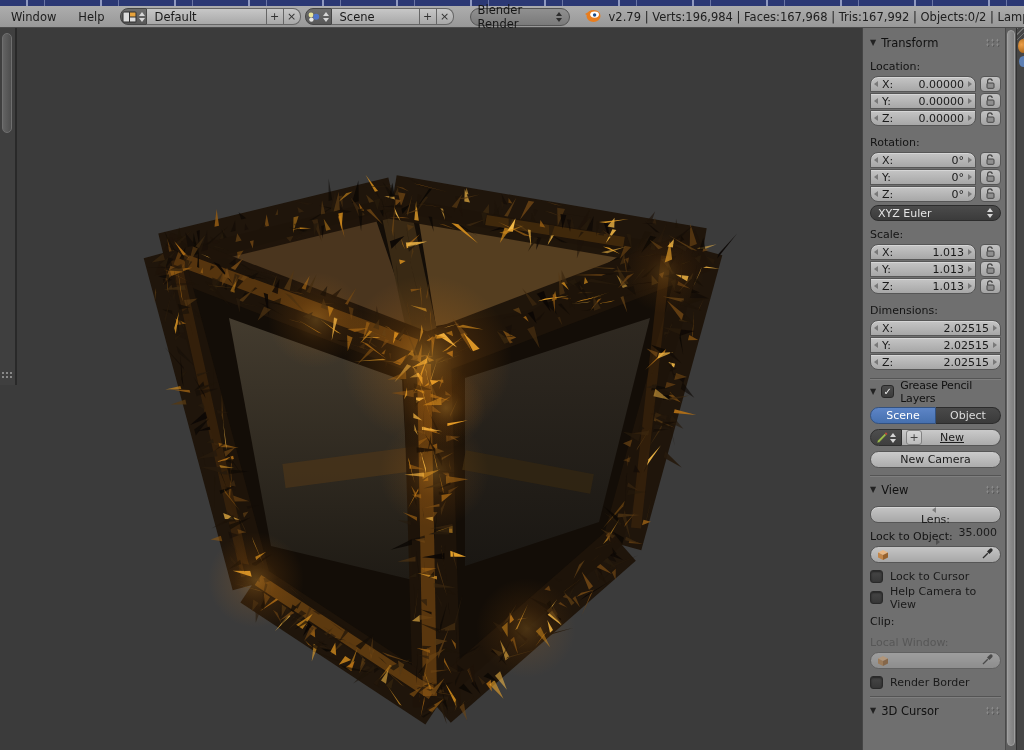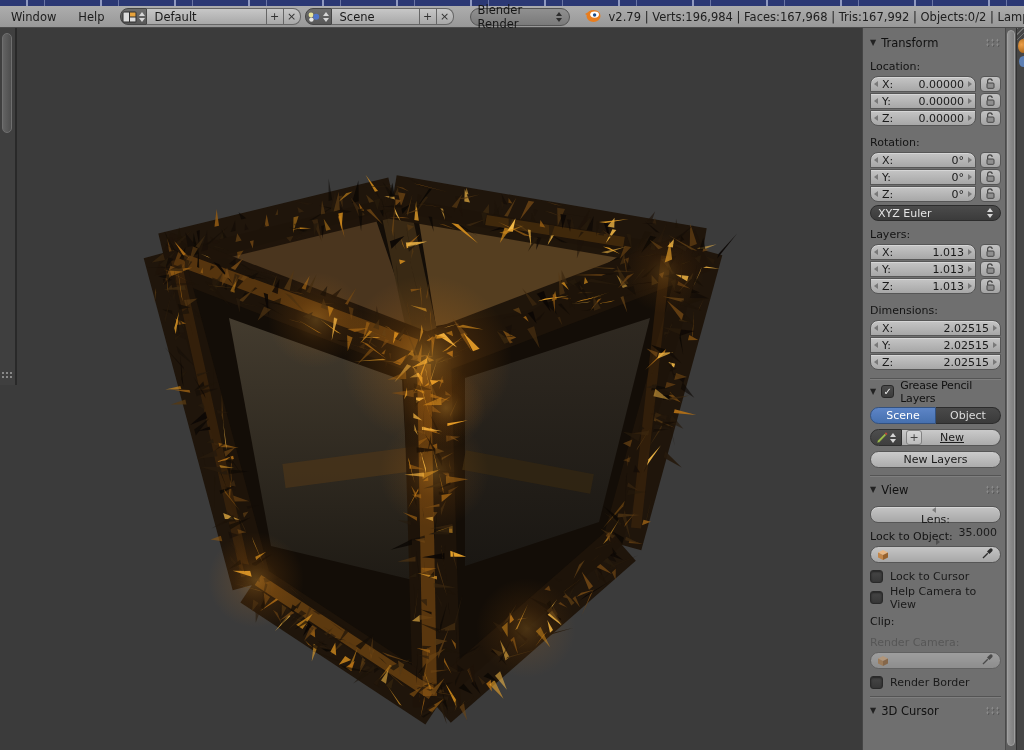--- a/index.html
+++ b/index.html
@@ -1210,21 +1210,21 @@
     </div>
 
     <div class="dropdown">
       <span>XYZ Euler</span>
       <span class="spin">
           <i class="up"></i>
           <i class="dn"></i>
         </span>
     </div>
 
-    <div class="plabel" style="margin-top:7px">Layers:</div>
+    <div class="plabel" style="margin-top:7px">Scale:</div>
     <div class="vecblock">
       <div class="fcol">
         <div class="numfield">
             <span class="arrL"></span>
             <span>X:</span>
             <span class="fvalue">1.013</span>
             <span class="arrR"></span>
           </div>
         <div class="numfield">
             <span class="arrL"></span>
@@ -1306,21 +1306,21 @@
             <i class="up"></i>
             <i class="dn"></i>
           </span>
       </span>
       <span class="newbtn">
         <span class="plusbox">+</span>
         <span class="lbl">New</span>
       </span>
     </div>
 
-    <div class="bigbtn">New Layers</div>
+    <div class="bigbtn">New Camera</div>
 
     <div class="psep" style="margin-top:7px"></div>
 
     <div class="phead" style="margin-top:5px">
       <span class="tri">▼</span>
       <span>View</span>
       <span class="grip"></span>
     </div>
 
     <div class="numfield solo" style="margin-top:9px;height:17px">
@@ -1349,21 +1349,21 @@
       <span class="cbox"></span>
       <span>Lock to Cursor</span>
     </div>
     <div class="cbrow">
       <span class="cbox"></span>
       <span>Help Camera to View</span>
     </div>
 
     <div class="plabel">Clip:</div>
 
-    <div class="plabel dim" style="margin-top:8px">Render Camera:</div>
+    <div class="plabel dim" style="margin-top:8px">Local Window:</div>
     <div class="picker dimmed">
       <svg width="12" height="12" viewBox="0 0 12 12">
           <polygon points="6,1 11,3.5 6,6 1,3.5" fill="#e7b683"></polygon>
           <polygon points="1,3.5 6,6 6,11 1,8.5" fill="#c08549"></polygon>
           <polygon points="11,3.5 6,6 6,11 11,8.5" fill="#97612c"></polygon>
         </svg>
       <span class="eyed">
         <svg width="12" height="12">
             <path d="M1 11 L5.8 6.2" stroke="#2d2d2d" stroke-width="1.3" fill="none"></path>
             <path d="M5 4.6 l2.4 2.4 2.8-2.8 a1.7 1.7 0 0 0 -2.4 -2.4 z" fill="#2d2d2d"></path>

